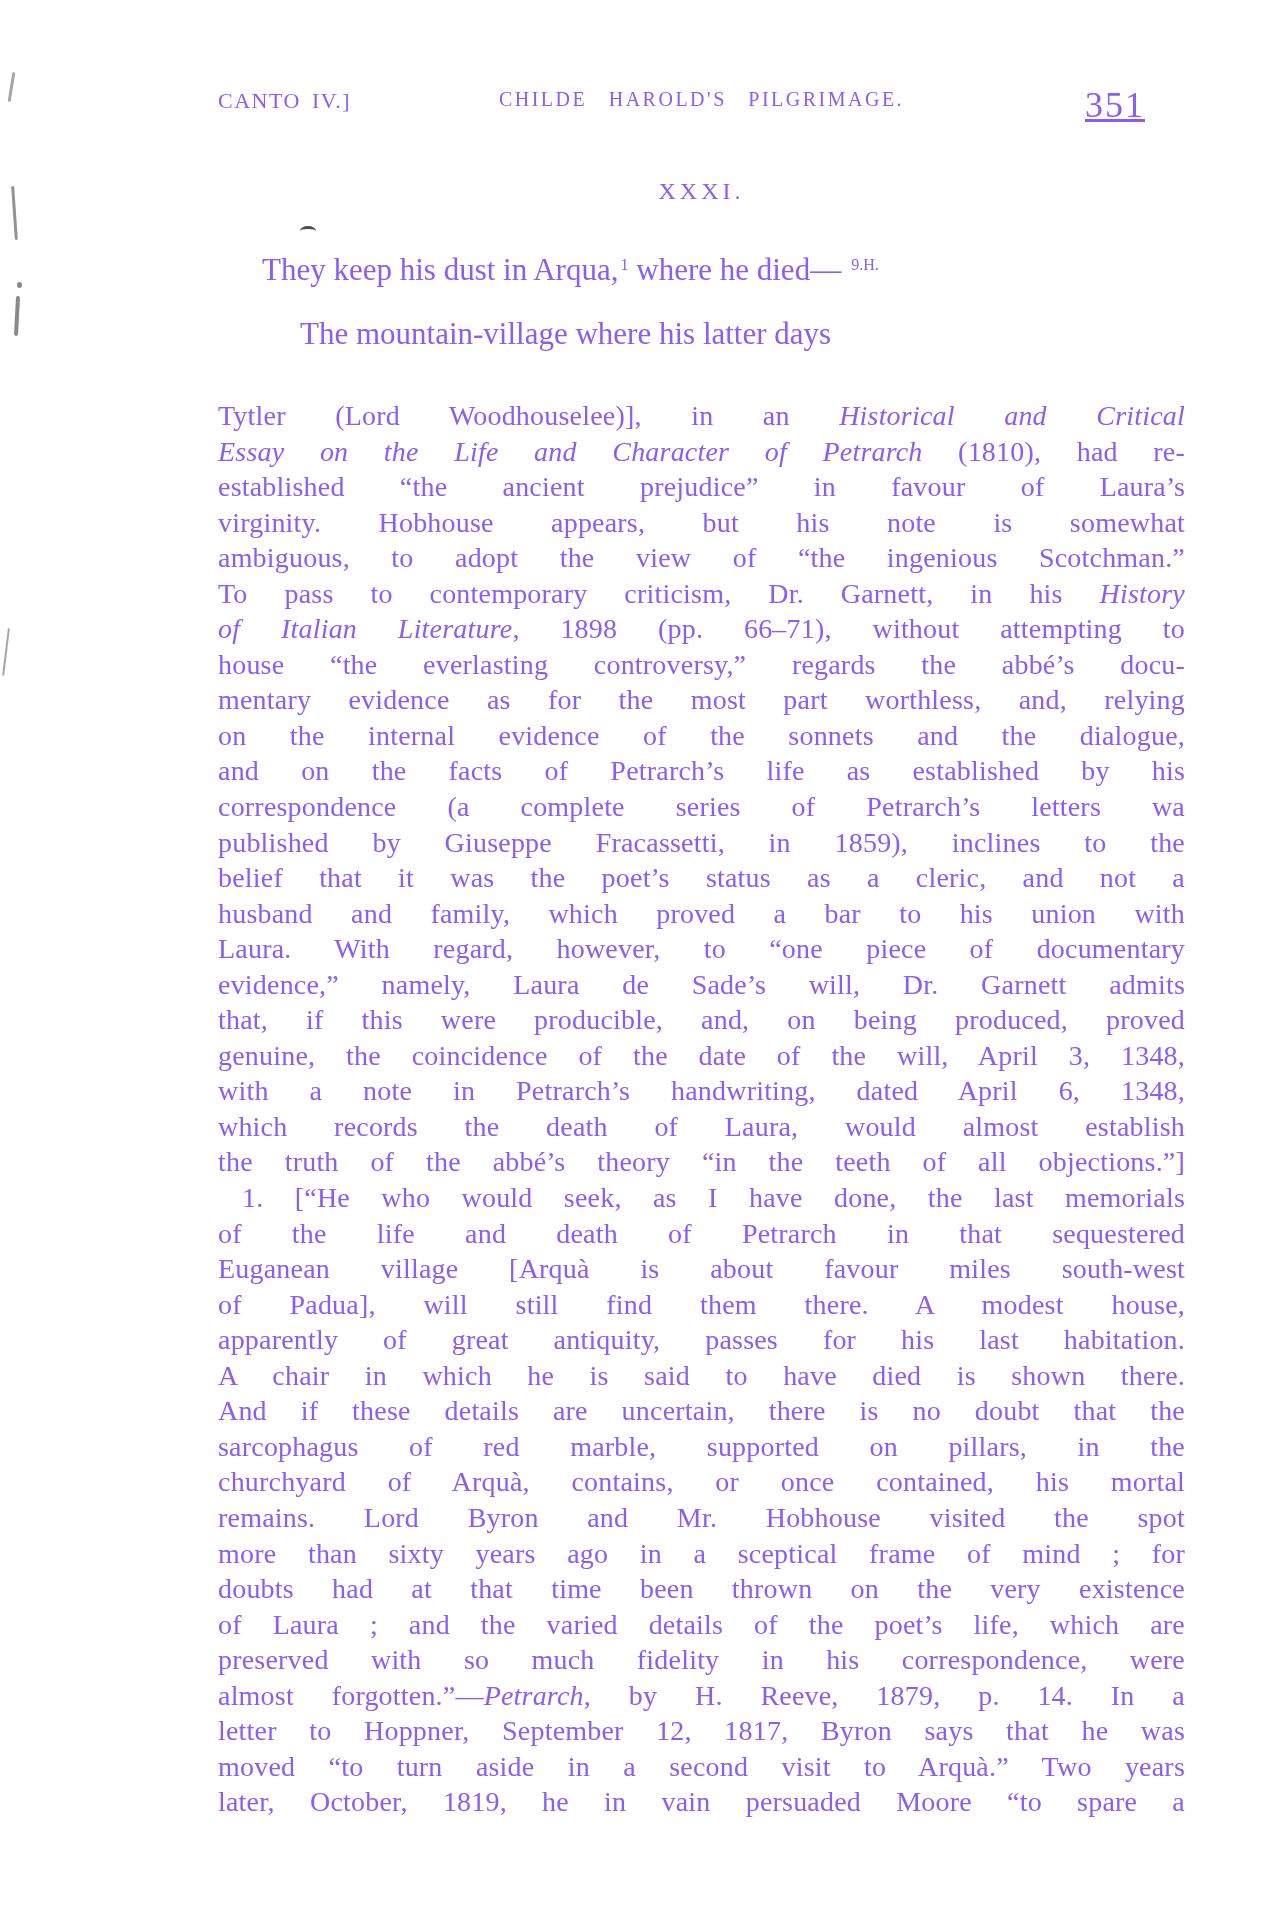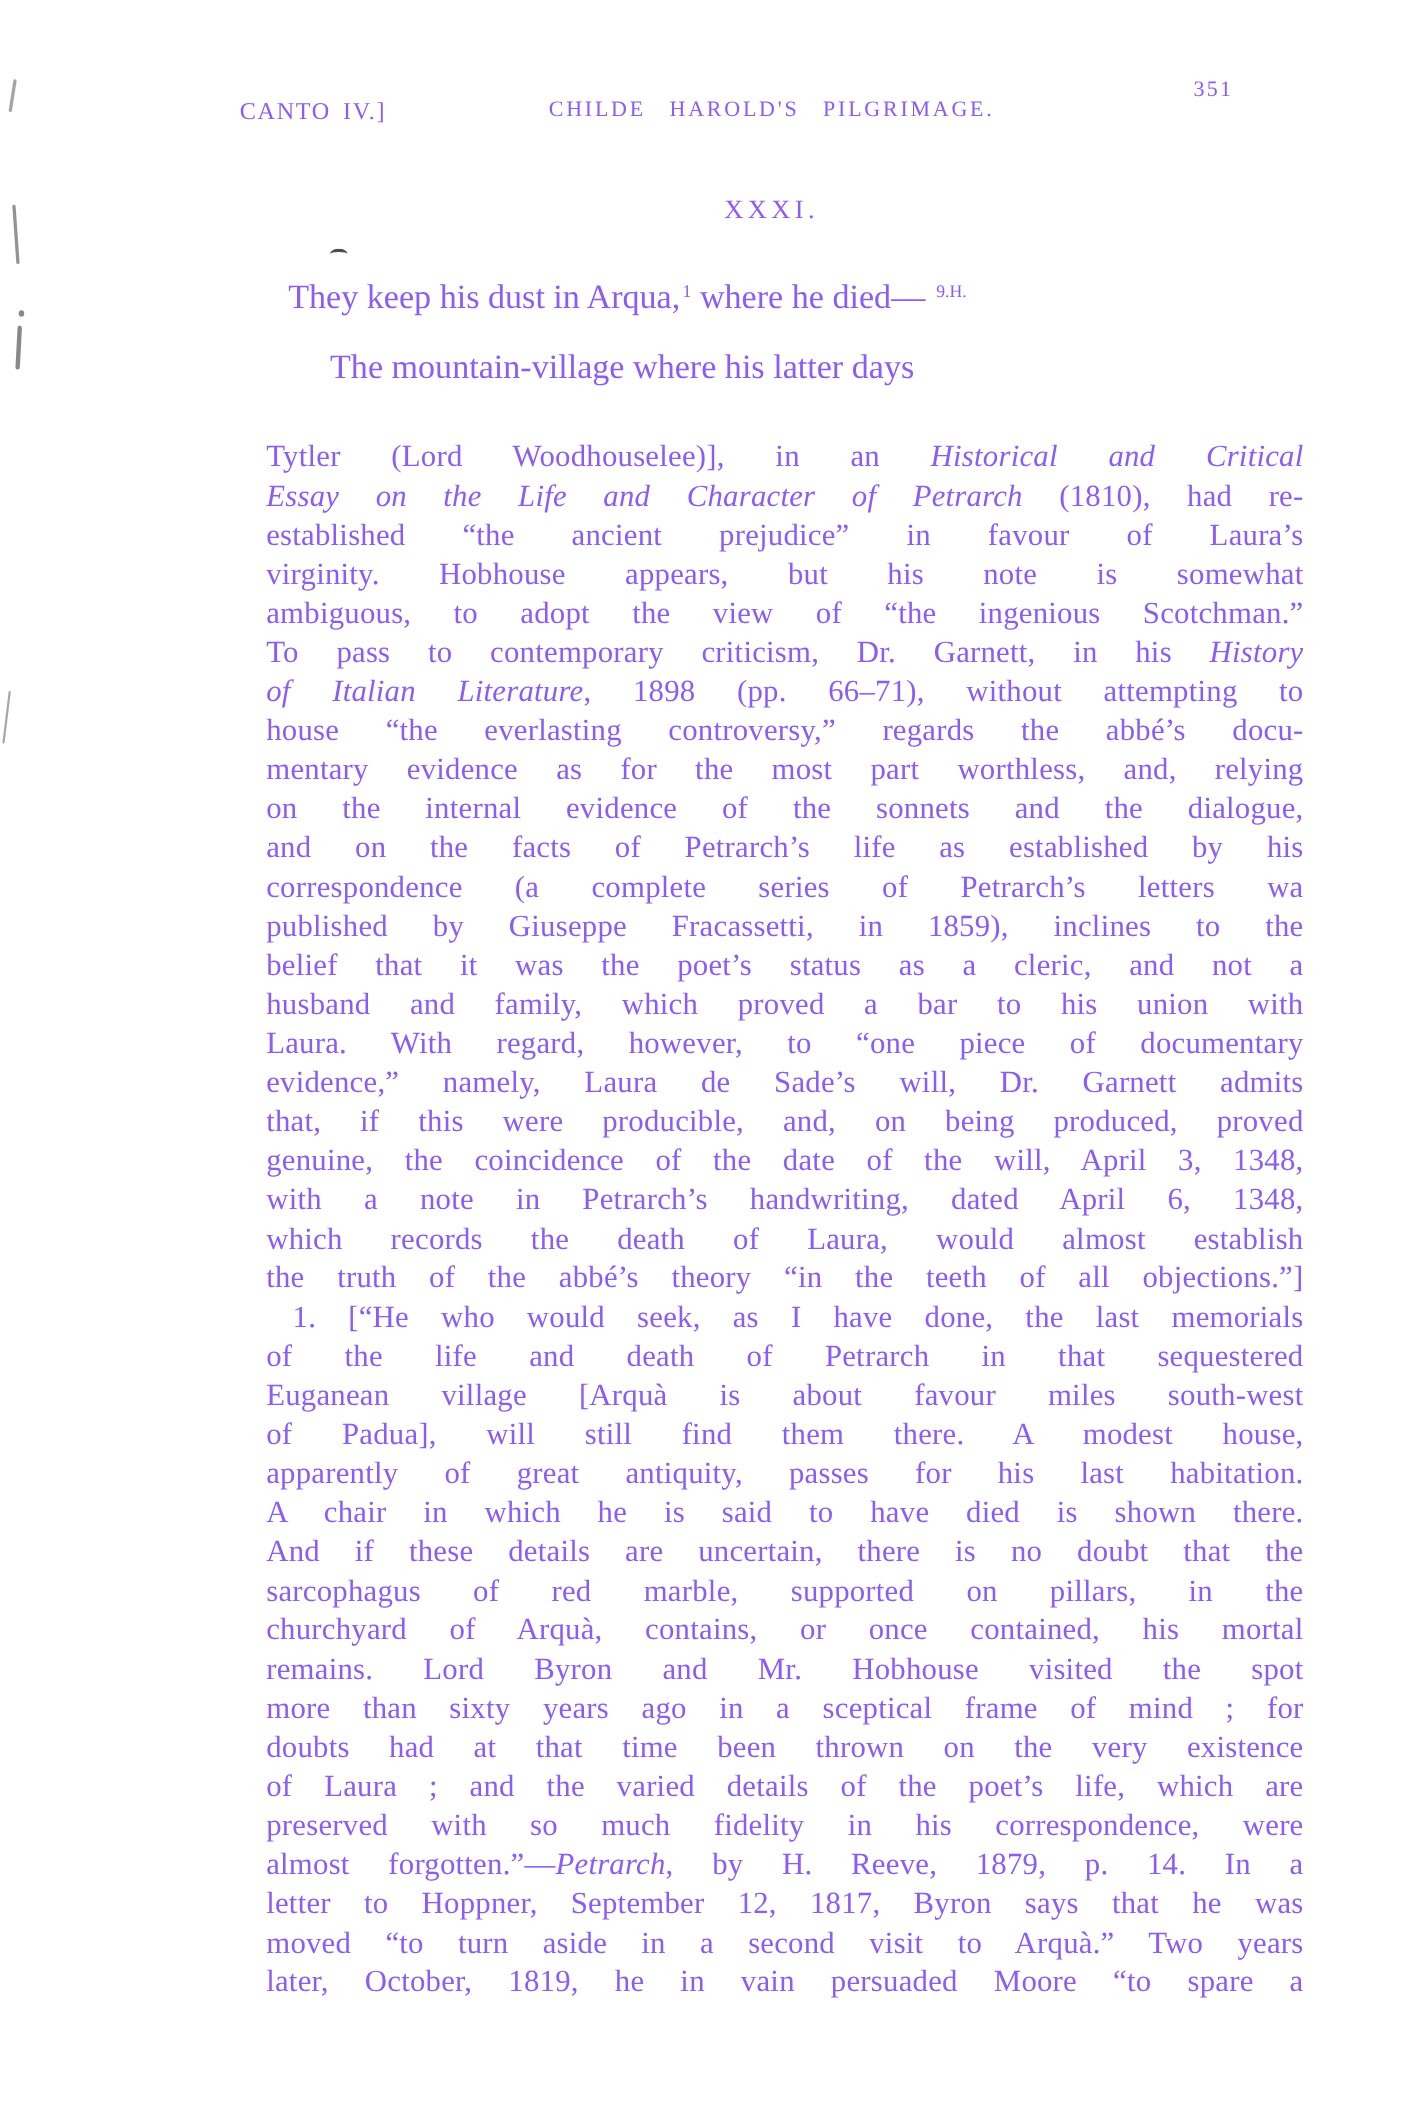--- a/index.html
+++ b/index.html
@@ -16,22 +16,22 @@
     position:absolute;left:218px;top:88px;
     font-size:22px;letter-spacing:1.5px;word-spacing:4px;
     white-space:nowrap;
   }
   .hdr-center{
     position:absolute;left:218px;top:88px;width:967px;
     text-align:center;font-size:20px;letter-spacing:2.5px;word-spacing:14px;
     white-space:nowrap;
   }
   .hdr-right{
-    position:absolute;left:1085px;top:70px;width:100px;
-    font-size:20px;letter-spacing:2px;
+    position:absolute;left:1085px;top:84px;width:100px;
+    font-size:36px;letter-spacing:2px;text-decoration:underline;
   }
   
   .stanza-no{
     position:absolute;left:218px;top:178px;width:967px;
     text-align:center;font-size:24px;letter-spacing:4px;
   }
   
   .verse{
     position:absolute;font-size:31px;white-space:nowrap;
   }
@@ -40,21 +40,20 @@
   
   .notes{
     position:absolute;left:218px;top:398px;width:967px;
     font-size:28px;line-height:35.55px;letter-spacing:0.2px;
   }
   .note-line{
     text-align:justify;
     text-align-last:justify;
     height:35.55px;
     white-space:normal;
-    margin-left:24px;
   }
   .note-line.indent{text-indent:24px;}
   .it{font-style:italic;}
   .sup{font-size:0.52em;vertical-align:0.62em;letter-spacing:0;padding-left:2px;}
   .v1 .sup:last-child{padding-left:10px;}
   
   .artifact{position:absolute;background:#3a3a3a;border-radius:2px;}
   .a1{left:10px;top:72px;width:3px;height:30px;opacity:.45;transform:rotate(9deg);}
   .a2{left:13px;top:186px;width:3px;height:54px;opacity:.55;transform:rotate(-4deg);}
   .a3dot{left:17px;top:282px;width:5px;height:6px;opacity:.6;border-radius:50%;}

